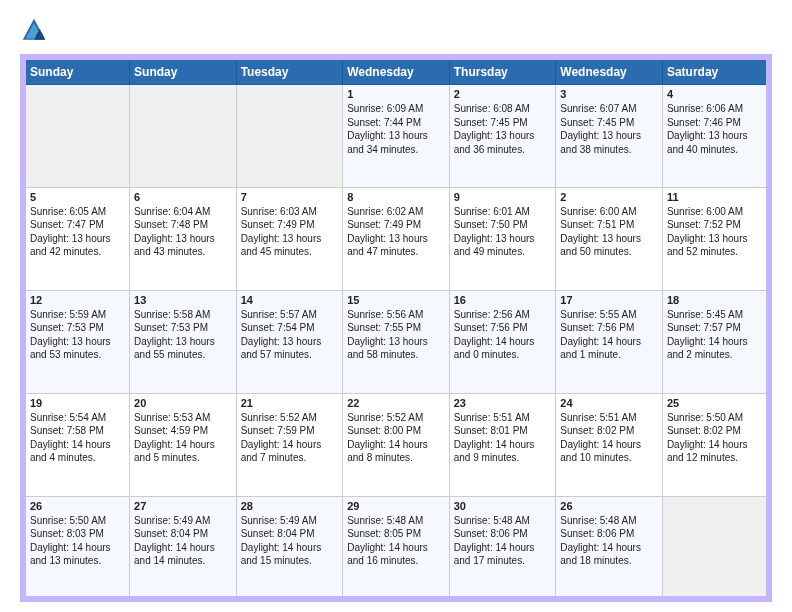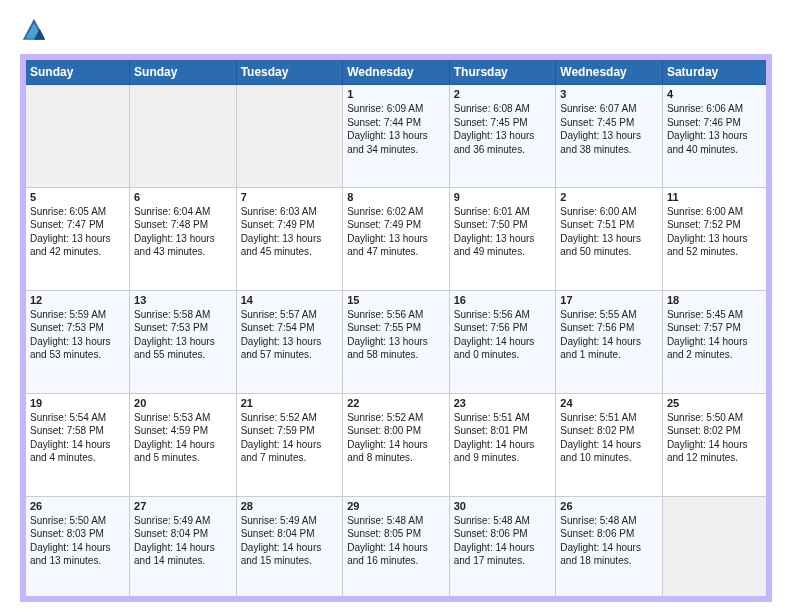--- a/index.html
+++ b/index.html
@@ -244,21 +244,21 @@
           </td>
           <td>
             <span class="day-num">15</span>
             <div class="cell-text">Sunrise: 5:56 AM
 Sunset: 7:55 PM
 Daylight: 13 hours
 and 58 minutes.</div>
           </td>
           <td>
             <span class="day-num">16</span>
-            <div class="cell-text">Sunrise: 5:56 AM
+            <div class="cell-text">Sunrise: 2:56 AM
 Sunset: 7:56 PM
 Daylight: 14 hours
 and 0 minutes.</div>
           </td>
           <td>
             <span class="day-num">17</span>
             <div class="cell-text">Sunrise: 5:55 AM
 Sunset: 7:56 PM
 Daylight: 14 hours
 and 1 minute.</div>

